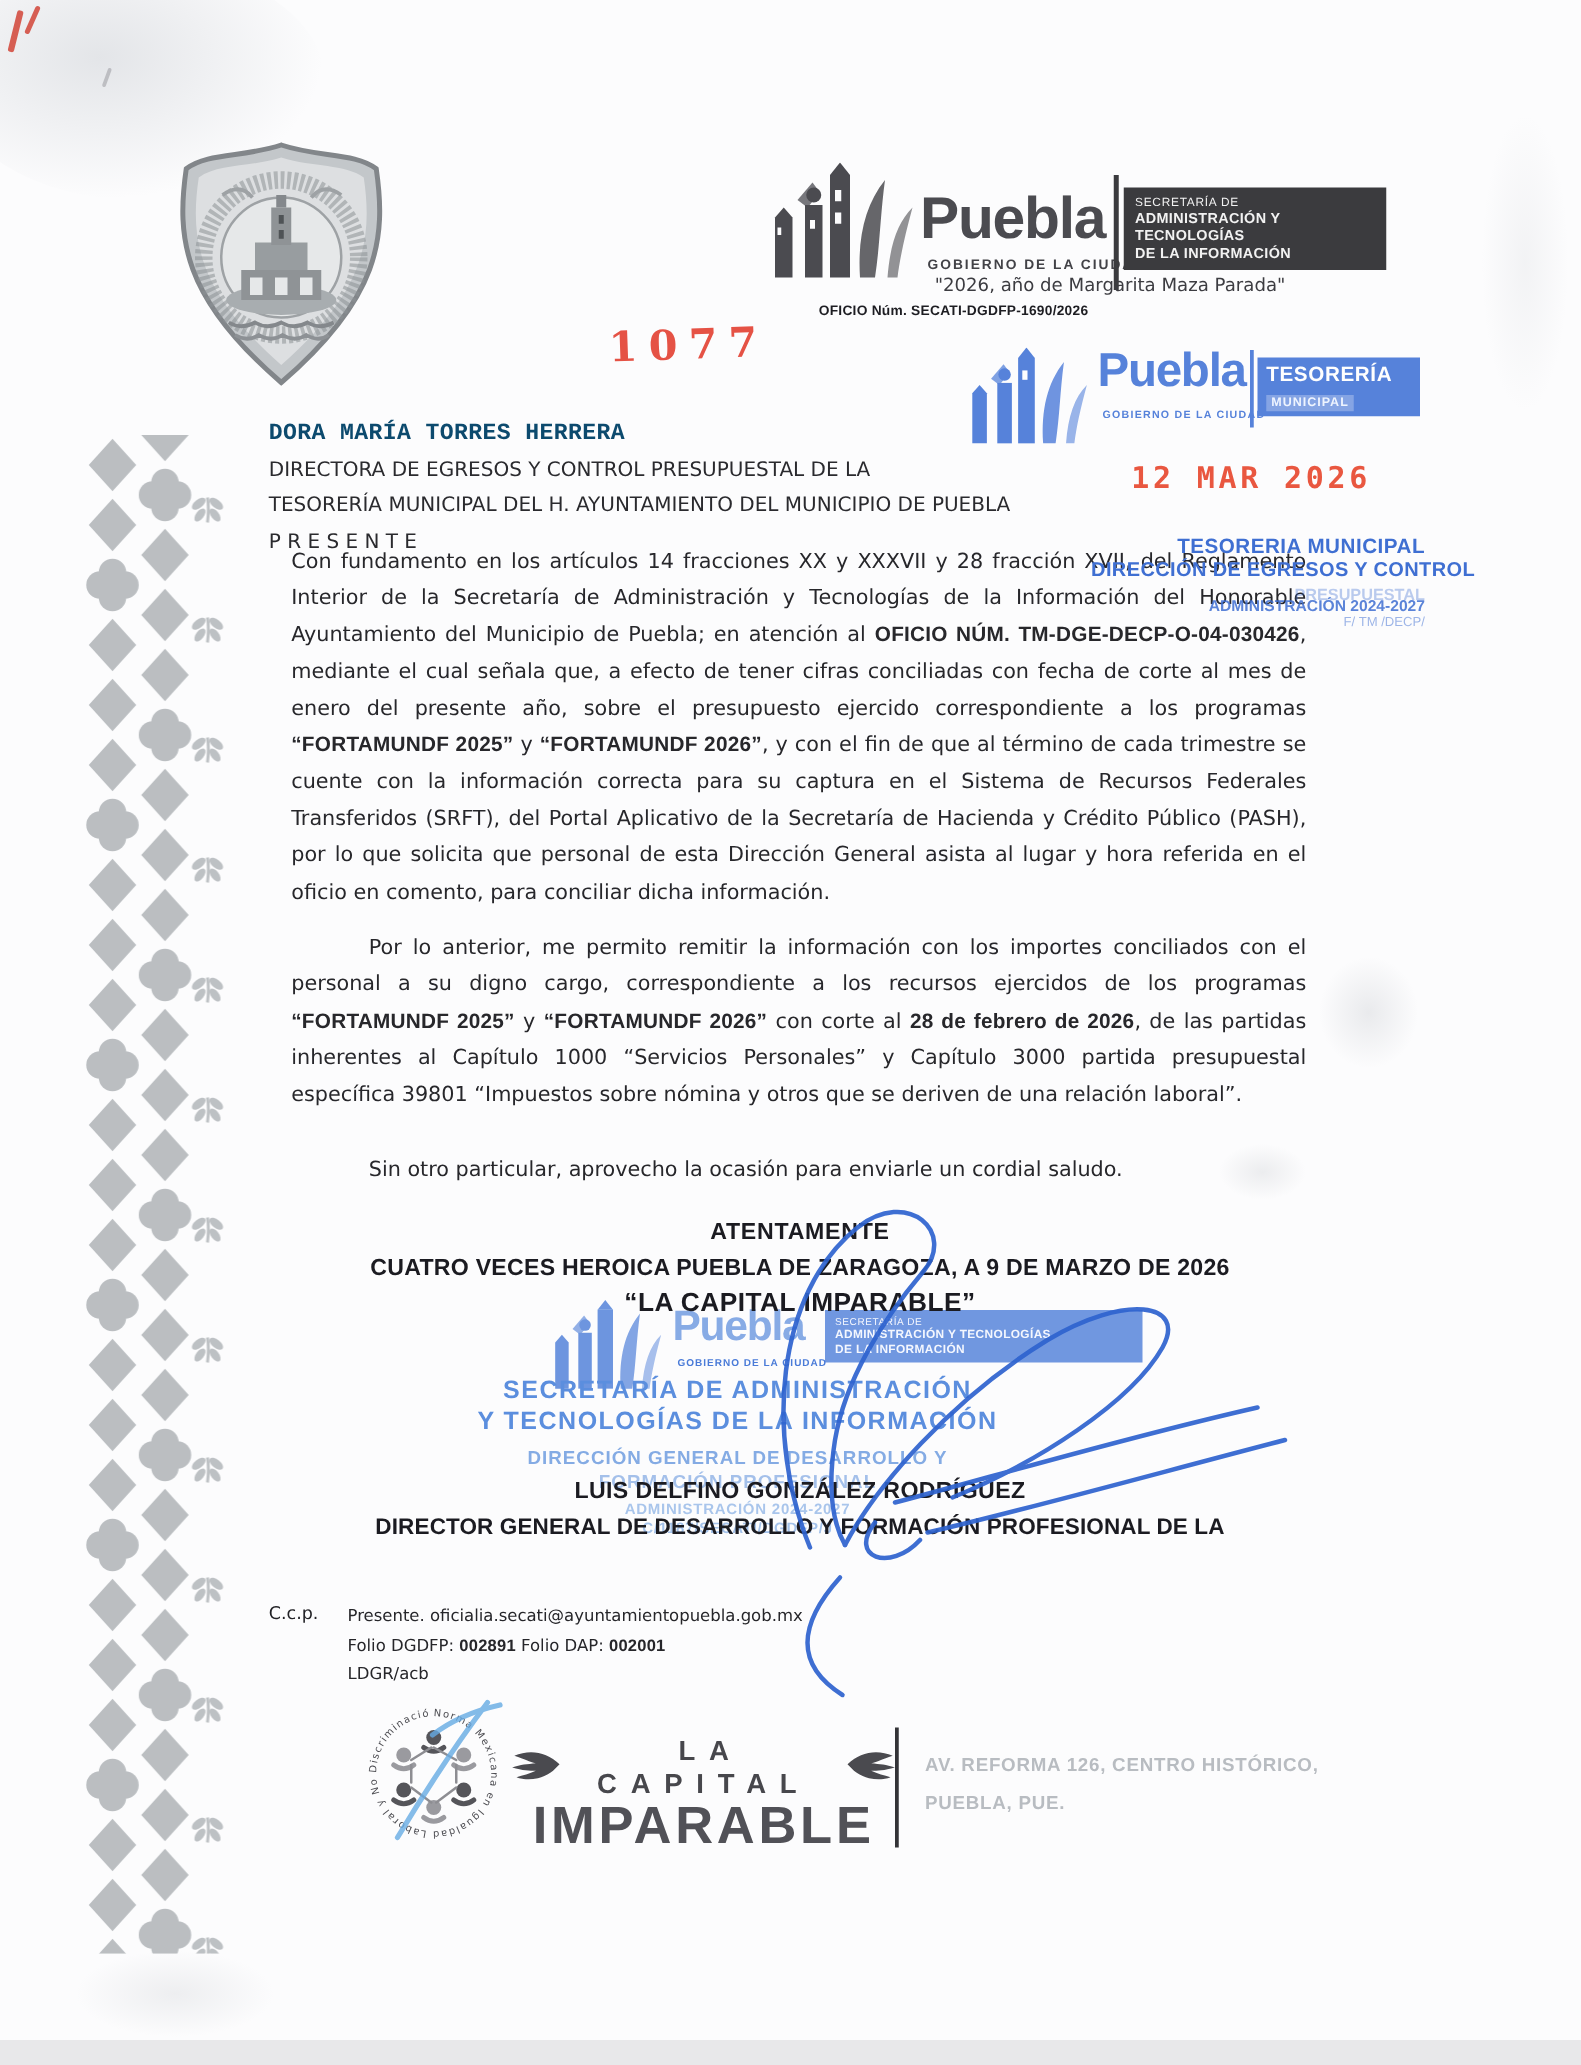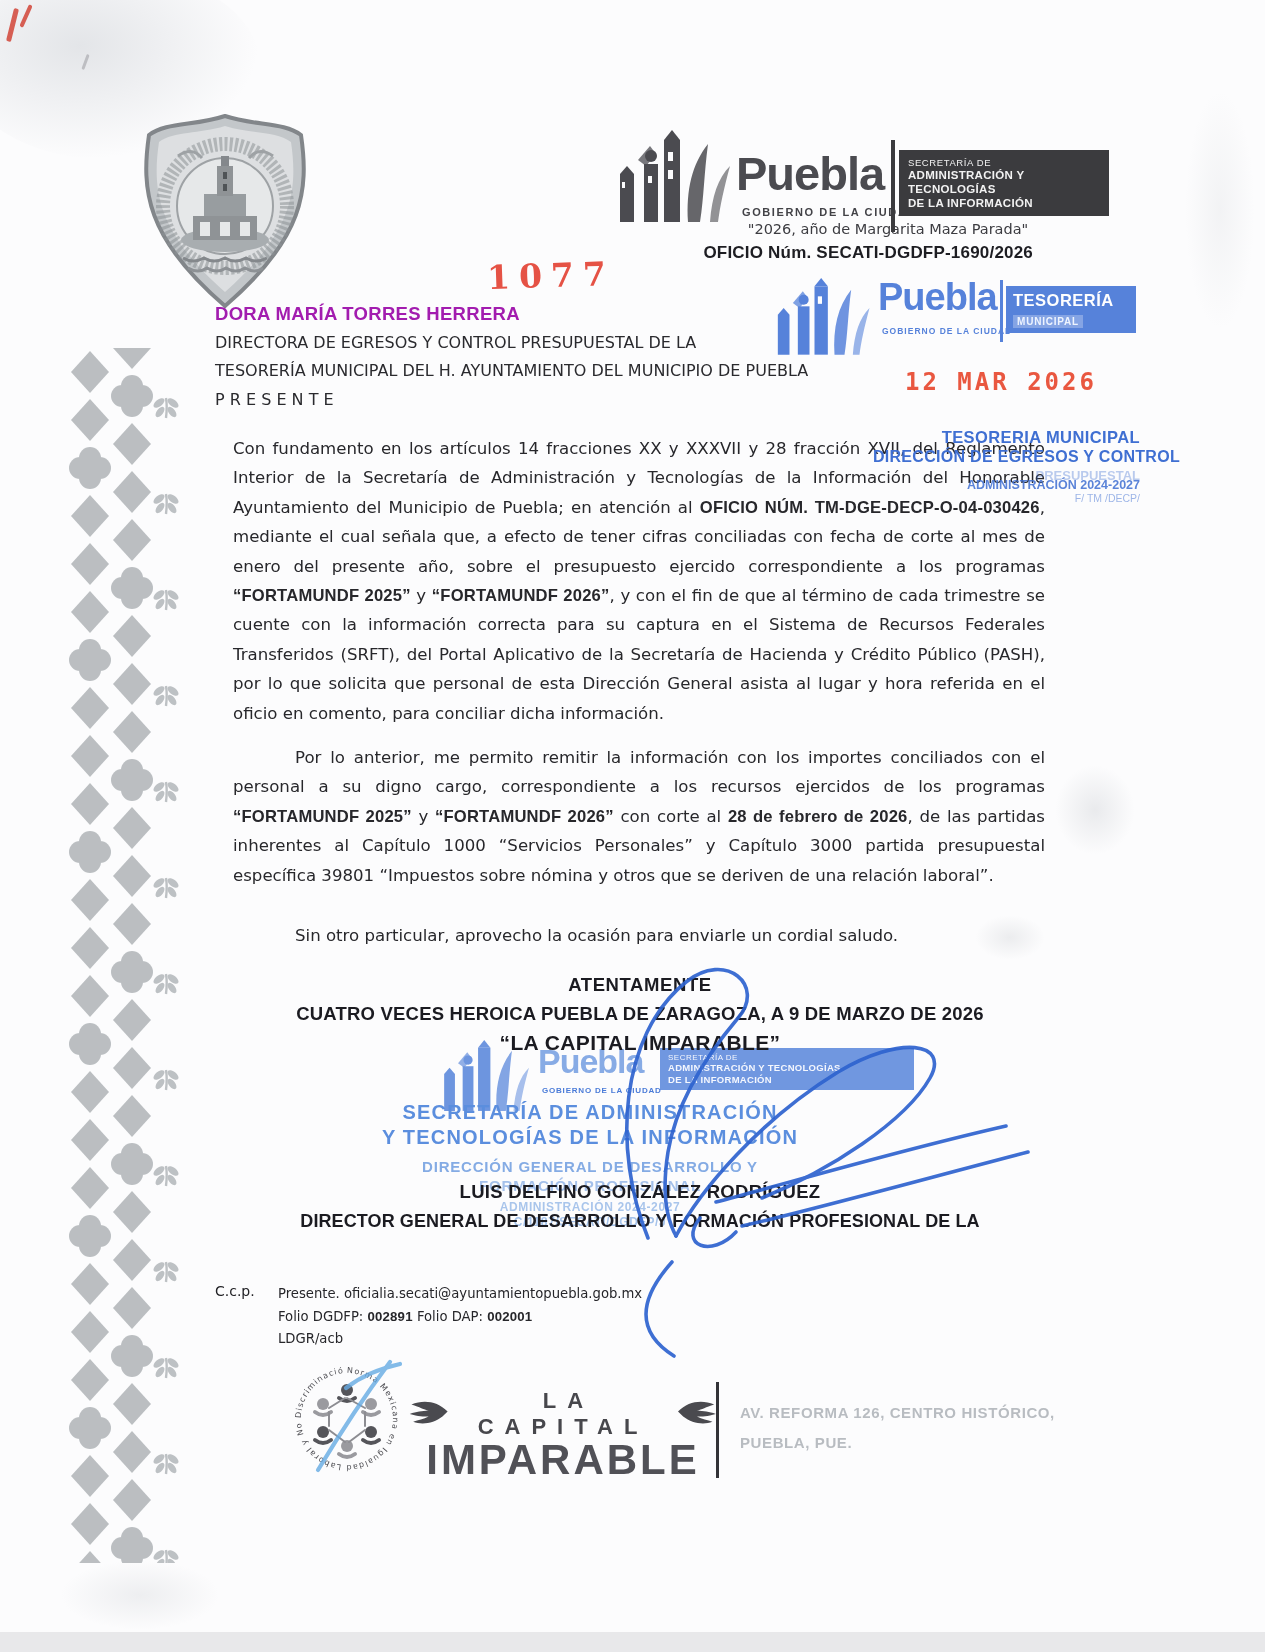--- a/index.html
+++ b/index.html
@@ -26,21 +26,21 @@
   .shield{left:138px;top:110px;z-index:2;}
   
   .hdr-skyline{left:612px;top:130px;color:#4b4b50;z-index:2;}
   .hdr-wordmark{left:736px;top:146px;font-family:"Liberation Sans",sans-serif;font-weight:bold;font-size:47px;letter-spacing:-1px;color:#4b4b50;z-index:2;}
   .hdr-tagline{left:742px;top:206px;font-family:"Liberation Sans",sans-serif;font-weight:bold;font-size:11px;letter-spacing:1.6px;color:#424247;z-index:2;}
   .hdr-vbar{left:891px;top:140px;width:4px;height:92px;background:#3b3b3e;z-index:2;}
   .hdr-deptbox{left:899px;top:150px;width:192px;height:52px;background:#3b3b3e;color:#f2f2f2;padding:7px 9px;z-index:2;}
   .hdr-deptbox .d1{font-size:9.5px;letter-spacing:.6px;font-family:"Liberation Sans",sans-serif;}
   .hdr-deptbox .d2,.hdr-deptbox .d3{font-size:11.5px;font-weight:bold;letter-spacing:.3px;font-family:"Liberation Sans",sans-serif;line-height:14px;}
   .year-legend{left:742px;top:221px;width:292px;text-align:center;font-size:14.5px;color:#3c3c41;z-index:2;}
-  .oficio-num{left:655px;top:243px;width:378px;text-align:right;font-family:"Liberation Sans",sans-serif;font-weight:bold;font-size:17px;letter-spacing:.2px;color:#1d1d22;z-index:2;}
+  .oficio-num{left:655px;top:243px;width:378px;text-align:left;font-family:"Liberation Sans",sans-serif;font-weight:bold;font-size:11px;letter-spacing:.2px;color:#1d1d22;z-index:2;}
   
   .folio-red{left:487px;top:256px;font-family:"DejaVu Serif",serif;font-weight:bold;font-size:33px;letter-spacing:9px;color:#e23b2c;opacity:.88;transform:rotate(-2deg);z-index:4;}
   
   .tes-stamp{left:770px;top:274px;width:370px;height:92px;opacity:.93;z-index:3;}
   .tes-skyline{left:0;top:4px;color:#4a79d8;}
   .tes-wordmark{left:108px;top:2px;font-family:"Liberation Sans",sans-serif;font-weight:bold;font-size:38px;letter-spacing:-1px;color:#4a79d8;}
   .tes-tagline{left:112px;top:52px;font-family:"Liberation Sans",sans-serif;font-weight:bold;font-size:8.5px;letter-spacing:1px;color:#4a79d8;}
   .tes-vbar{left:230px;top:6px;width:3px;height:62px;background:#4a79d8;}
   .tes-box{left:236px;top:12px;width:116px;background:#4a79d8;padding:5px 7px 4px;}
   .tes-box .t1{font-family:"Liberation Sans",sans-serif;font-weight:bold;font-size:16.5px;letter-spacing:.5px;color:#fff;}
@@ -49,21 +49,21 @@
   .date-red{left:905px;top:368px;font-family:"DejaVu Sans Mono",monospace;font-weight:bold;font-size:24px;letter-spacing:3px;color:#e84a30;opacity:.92;z-index:4;white-space:nowrap;}
   
   .tes-office{z-index:3;color:#3f6fd2;text-align:right;font-family:"Liberation Sans",sans-serif;white-space:nowrap;}
   .to1{left:830px;top:428px;width:310px;font-size:16.5px;font-weight:bold;letter-spacing:.4px;}
   .to2{left:790px;top:448px;width:390px;font-size:16px;font-weight:bold;letter-spacing:.3px;}
   .to3{left:830px;top:468px;width:310px;font-size:13px;font-weight:bold;opacity:.35;}
   .to4{left:830px;top:478px;width:310px;font-size:12.5px;font-weight:bold;opacity:.85;}
   .to5{left:830px;top:492px;width:310px;font-size:10.5px;opacity:.5;}
   
   .recipient{left:215px;top:300px;z-index:5;line-height:28.5px;}
-  .recipient .rname{font-family:Liberation Sans, sans-serif;font-weight:bold;font-size:18.5px;letter-spacing:.3px;color:#a21caf;}
+  .recipient .rname{font-family:Liberation Mono, monospace;font-weight:bold;font-size:18.5px;letter-spacing:.3px;color:#0c4a6e;margin-top:33px;}
   .recipient .rline{font-size:16px;color:#2a2a2e;}
   
   .bodytext{left:215px;top:434px;width:812px;z-index:2;font-size:16.6px;line-height:29.4px;text-align:justify;color:#27272b;margin-left:18px;}
   .bodytext p{margin:0;}
   .bodytext p.p2{margin-top:15px;text-indent:62px;}
   .bodytext p.p3{margin-top:31px;text-indent:62px;}
   .seg-b{font-weight:bold;font-family:"Liberation Sans",sans-serif;letter-spacing:.2px;}
   
   .closing{left:215px;top:970px;width:850px;text-align:center;z-index:5;font-family:"Liberation Sans",sans-serif;font-weight:bold;color:#1b1b21;line-height:29px;}
   .closing .c1{font-size:18.5px;letter-spacing:.6px;}

